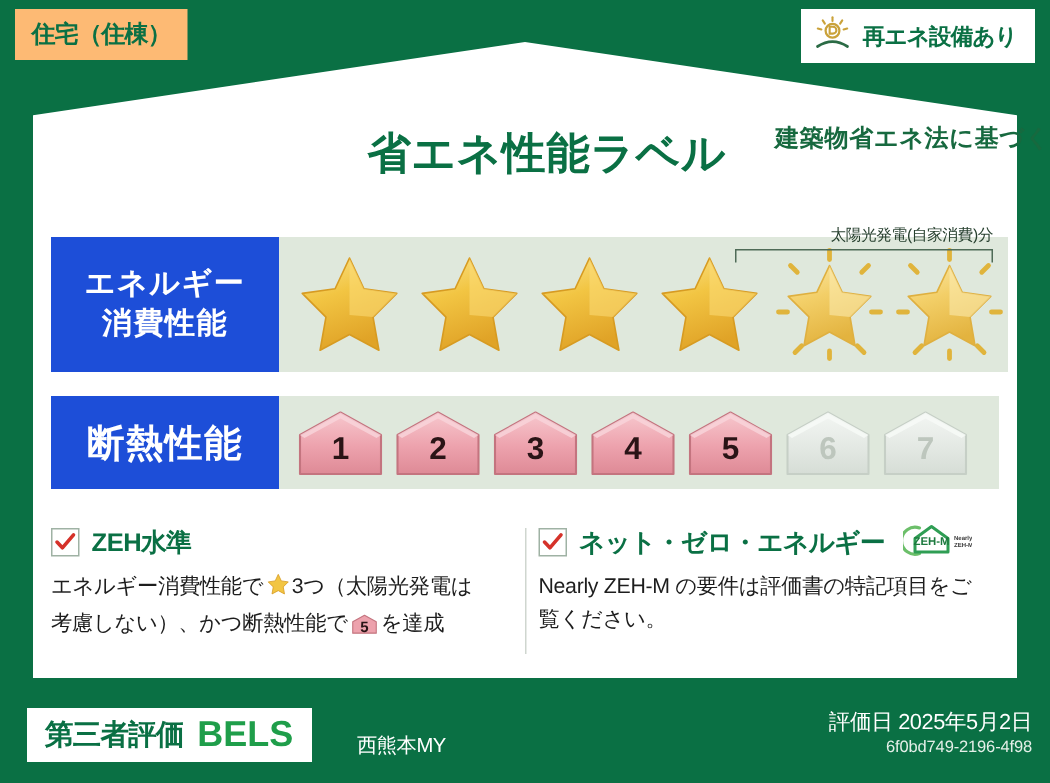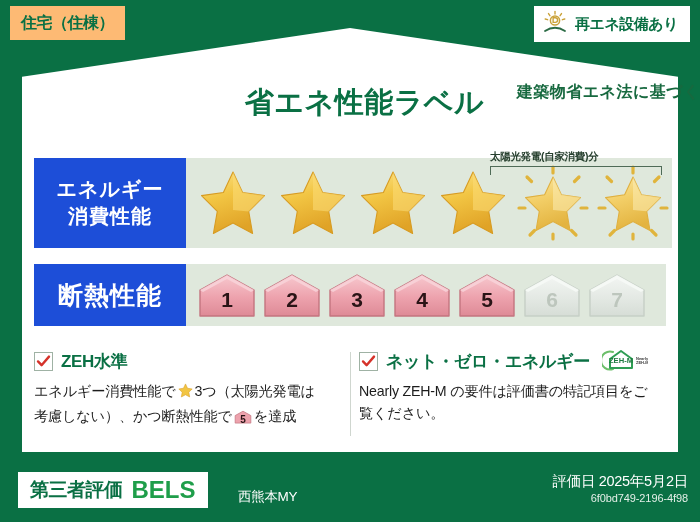--- a/index.html
+++ b/index.html
@@ -120,22 +120,22 @@
   .star-cell svg { position: absolute; left: 0; top: 0; }
 
   
   #solar-bracket {
     position: absolute;
     left: 490px; top: 150px; width: 172px;
     z-index: 25;
     pointer-events: none;
   }
   #solar-bracket .sb-text {
-    font-size: 10.5px; color: #27402f; text-align: left;
-    letter-spacing: -0.3px; white-space: nowrap; font-weight: bold;
+    font-size: 10.5px; color: #27402f; text-align: right;
+    letter-spacing: -0.3px; white-space: nowrap;
   }
   #solar-bracket .sb-line {
     margin-top: 2px; height: 9px;
     border-left: 1.5px solid #4f6b57;
     border-right: 1.5px solid #4f6b57;
     border-top: 1.5px solid #4f6b57;
   }
 
   
   #house-strip {

